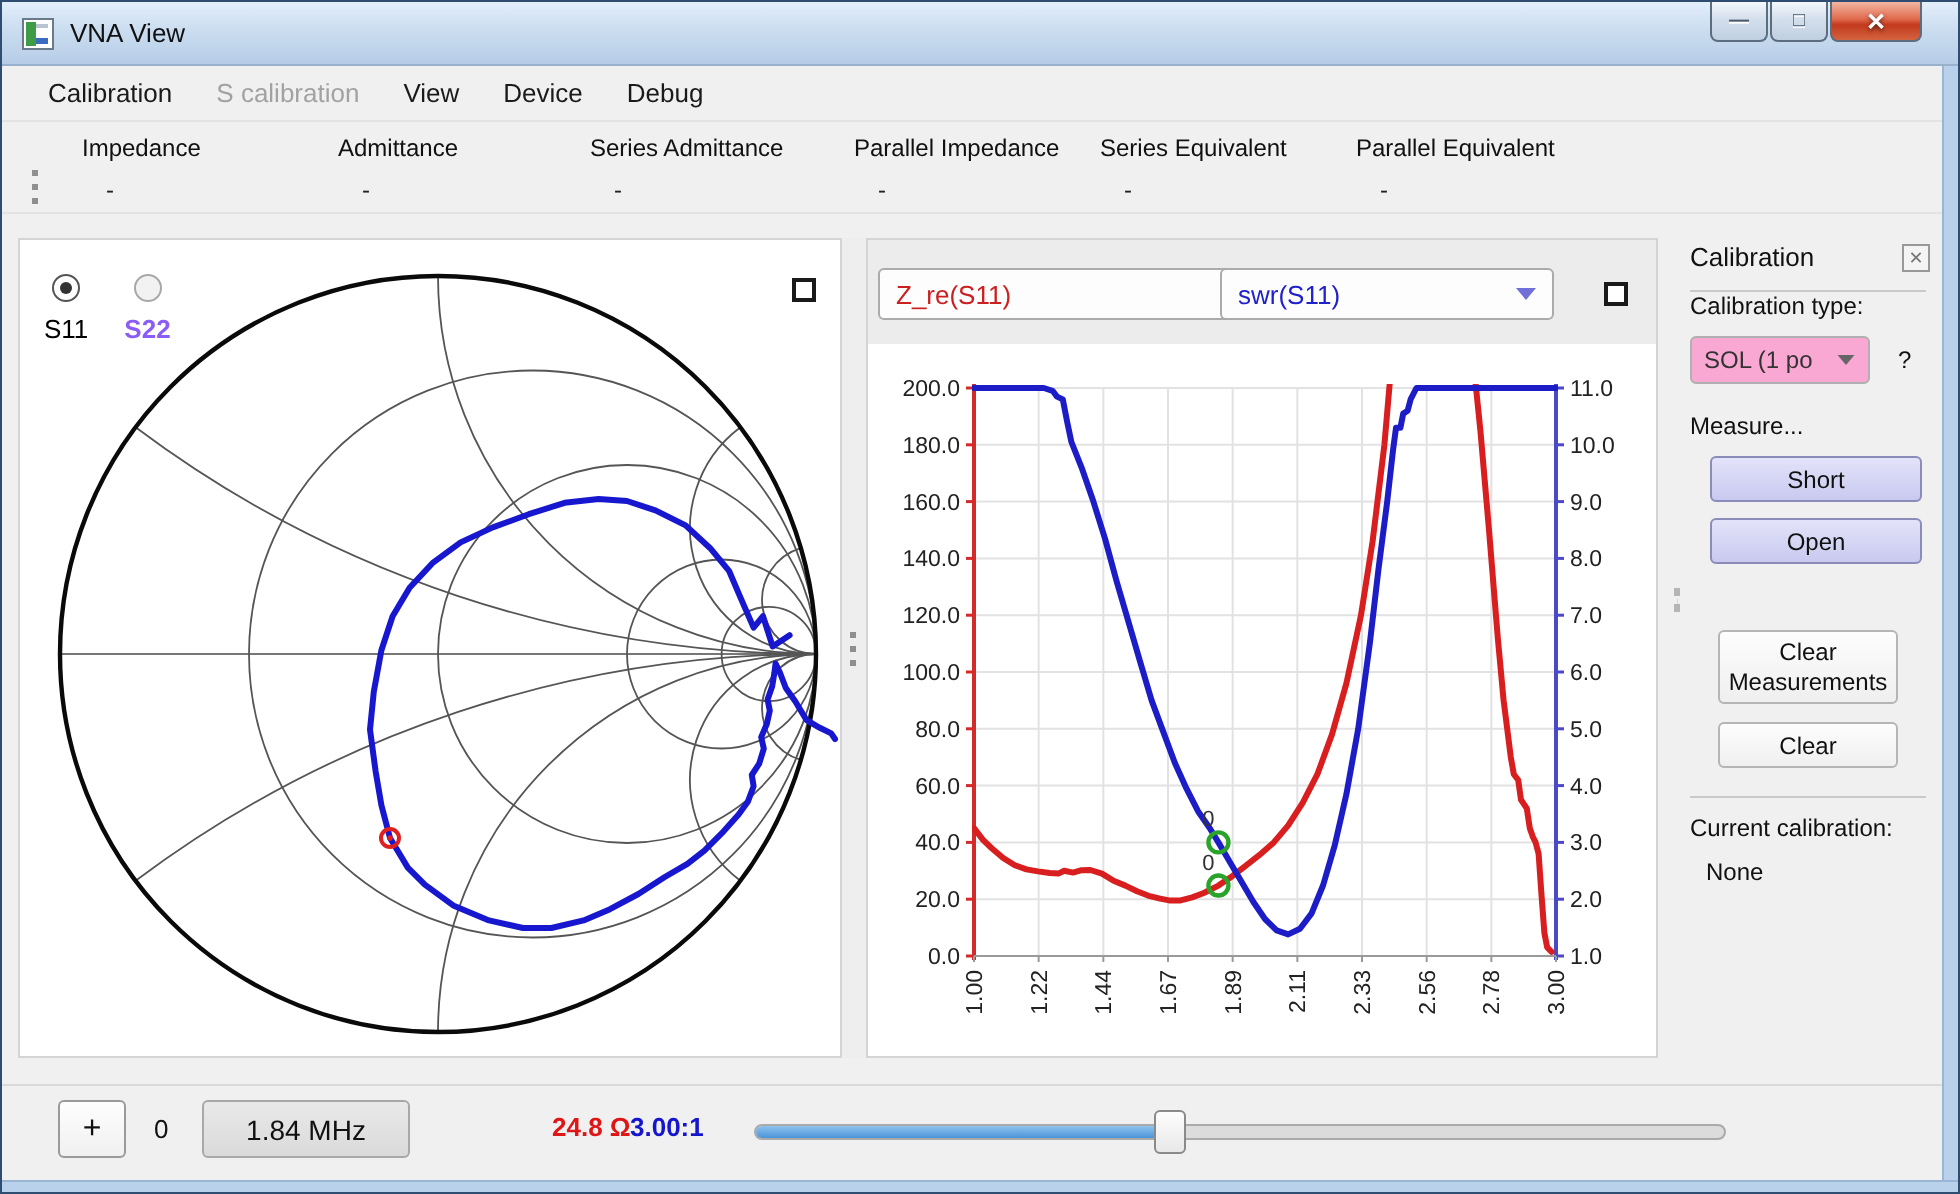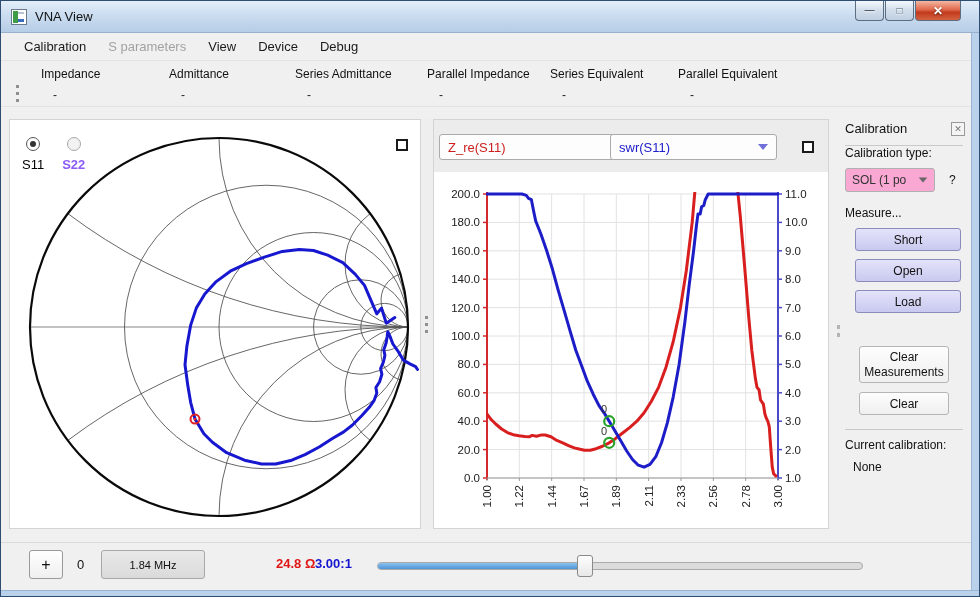--- a/index.html
+++ b/index.html
@@ -65,21 +65,21 @@
   .sb-grip{margin:12px 0 0 -8px;height:12px;border-left:3px dotted #b5b5b5;width:3px;}
   .sb-current{margin-top:8px;}
   .sb-none{margin:8px 0 0 8px;}
   
   .bottombar{position:absolute;left:0;top:541px;width:100%;height:50px;background:#f0f0f0;border-top:1px solid #dadada;}
   .bb-inner{position:relative;height:100%;}
   .plus-btn{position:absolute;left:28px;top:7px;width:34px;height:29px;background:linear-gradient(#fefefe,#f0f0f0);
             border:1px solid #9a9a9a;border-radius:3px;font-size:16px;text-align:center;line-height:26px;color:#111;}
   .marker-idx{position:absolute;left:76px;top:14px;font-size:13px;color:#111;}
   .freq-btn{position:absolute;left:100px;top:7px;width:104px;height:29px;background:linear-gradient(#e9e9e9,#dadada);
-            border:1px solid #a8a8a8;border-radius:3px;font-size:11px;text-align:center;line-height:27px;color:#111;}
+            border:1px solid #a8a8a8;border-radius:3px;font-size:14px;text-align:center;line-height:27px;color:#111;}
   .imp-val{position:absolute;left:236px;top:13px;font-size:13px;font-weight:bold;color:#e01515;margin-left:39px;}
   .swr-val{position:absolute;left:314px;top:13px;font-size:13px;font-weight:bold;color:#1515cf;}
   .slider{position:absolute;left:376px;top:19px;width:486px;height:8px;background:#dcdcdc;border:1px solid #aaa;border-radius:4px;}
   .slider-fill{position:absolute;left:0;top:0;height:100%;background:linear-gradient(#8cc2ee,#4d95d8);border-radius:4px 0 0 4px;border-right:1px solid #3a7ab8;}
   .slider-thumb{position:absolute;top:-8px;width:16px;height:22px;background:linear-gradient(#fdfdfd,#e8e8e8);
                 border:1px solid #8a8a8a;border-radius:3px;}
   .right-border{position:absolute;right:0;top:32px;width:8px;height:565px;background:#b9d1ea;border-left:1px solid #9ab6d4;}
   .bottom-border{position:absolute;left:0;bottom:0;width:100%;height:6px;background:#b9d1ea;border-top:1px solid #9ab6d4;}
   svg text{font-family:"Liberation Sans",sans-serif;}
 </style>
@@ -97,21 +97,21 @@
     <div class="title-text">VNA View</div>
     <div class="winbtns">
       <div class="win-btn min">—</div>
       <div class="win-btn max">□</div>
       <div class="win-btn close">✕</div>
     </div>
   </div>
 
   <div class="menubar" id="menubar">
       <span class="menu-item">Calibration</span>
-      <span class="menu-item disabled">S parameters</span>
+      <span class="menu-item disabled">S calibration</span>
       <span class="menu-item">View</span>
       <span class="menu-item">Device</span>
       <span class="menu-item">Debug</span>
     </div>
 
   <div class="toolbar" id="toolbar">
     <div class="vgrip"></div>
   <div class="tcol" style="left: 40px;">
         <div class="tlabel">Impedance</div>
         <div class="tvalue">-</div>
@@ -308,21 +308,20 @@
       <div class="sb-ddrow">
         <span class="sb-dd">
           <span>SOL (1 po</span>
           <span class="tri"></span>
         </span>
         <span>?</span>
       </div>
       <div class="sb-label" style="margin-top:14px;">Measure...</div>
       <button class="lav-btn">Short</button>
       <button class="lav-btn">Open</button>
-      <button class="lav-btn">Load</button>
       <div class="sb-grip"></div>
       <button class="std-btn" style="height:37px;padding:2px 4px;line-height:15px;">Clear Measurements</button>
       <button class="std-btn" style="height:23px;">Clear</button>
       <hr class="sb-hr" style="margin-top:14px;">
       <div class="sb-current">Current calibration:</div>
       <div class="sb-none">None</div>
     </div>
   </div>
 
   <div class="bottombar">

